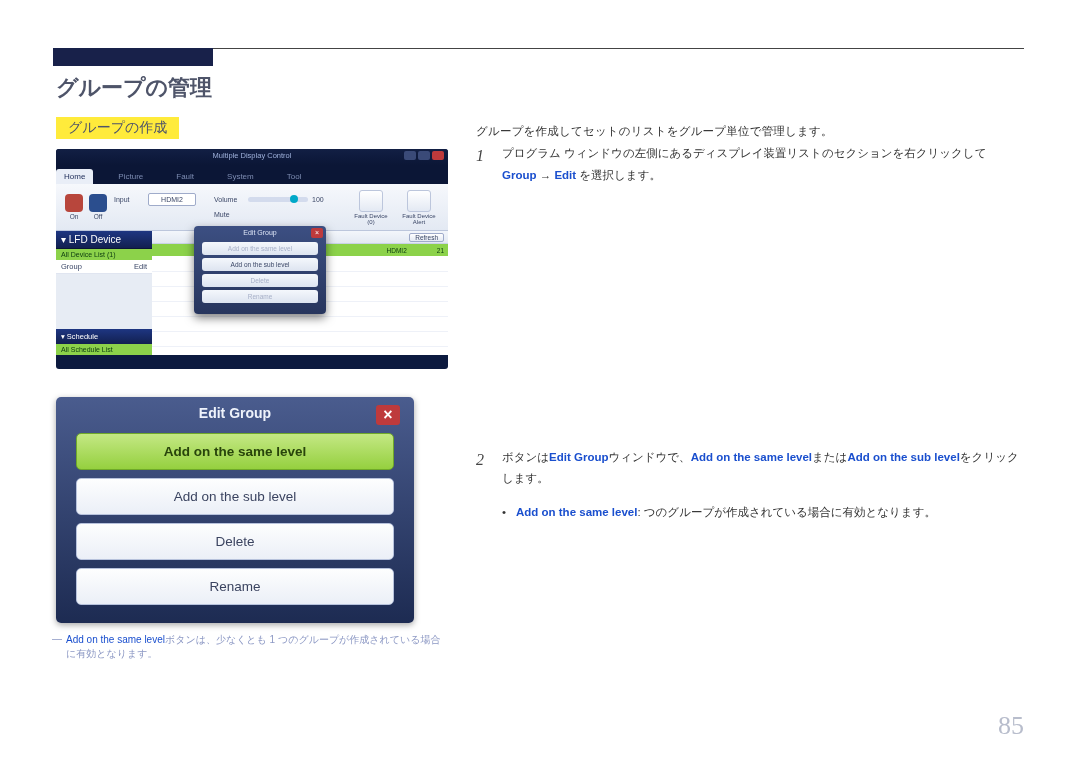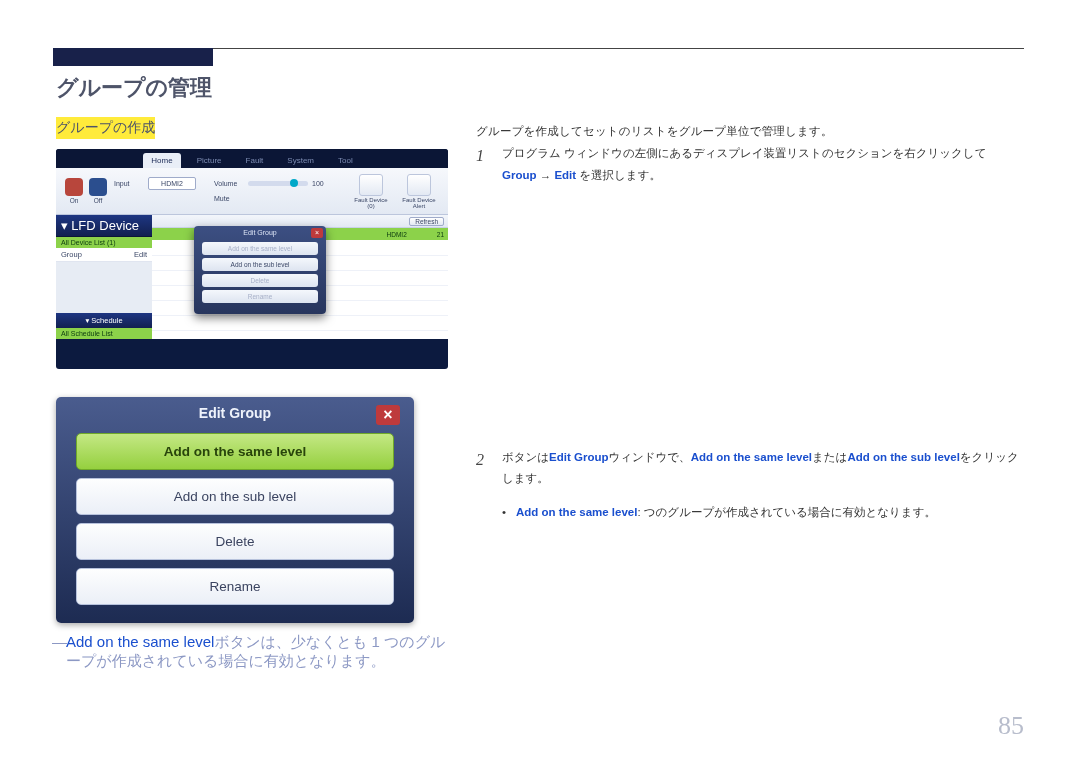--- a/index.html
+++ b/index.html
@@ -51,21 +51,21 @@
   font-weight: 700;
   color: #4e5469;
   margin: 0 0 14px 0;
 }
 h2 {
   display: inline-block;
   background: #ffeb3b;
   color: #4e5469;
   font-size: 14px;
   font-weight: 500;
-  padding: 2px 0;
+  padding: 2px 12px;
   margin: 0 0 10px 0;
 }
 .dash-note {
   color: #8a8f9a;
   font-size: 11px;
   margin: 6px 0 12px 0;
 }
 .dash-note .dash {
   display: inline-block;
   width: 16px;
@@ -111,21 +111,21 @@
   font-size: 11.5px;
 }
 .sub-bullet::before {
   content: "•";
   position: absolute;
   left: 0;
   top: 0;
   color: #333;
 }
 .footnote {
-  font-size: 15px;
+  font-size: 10px;
   color: #8c98c4;
   margin-top: 10px;
   position: relative;
   padding-left: 10px;
 }
 .footnote::before {
   content: "―";
   position: absolute;
   left: -4px;
   top: 0;
@@ -171,24 +171,23 @@
 .shot1 .titlebar .winbtns span {
   width: 12px; height: 9px;
   display: inline-block;
   border-radius: 2px;
 }
 .wmin { background: #3a4a78; }
 .wmax { background: #3a4a78; }
 .wcls { background: #be3a3c; }
 .shot1 .tabs {
   display: flex;
-  padding: 4px 8px 0 8px;
-  gap: 8px;
+  padding: 4px 8px 0 0;
+  gap: 17px;
   background: #0b1636;
-  justify-content: center;
 }
 .shot1 .tabs span {
   padding: 3px 8px;
   font-size: 8px;
   border-top-left-radius: 3px;
   border-top-right-radius: 3px;
   color: #7c8bb1;
 }
 .shot1 .tabs .active {
   background: #e9eef7;
@@ -283,21 +282,21 @@
   width: 96px;
   background: #e7ecf4;
   display: flex;
   flex-direction: column;
   font-size: 7.5px;
 }
 .side .hdr {
   background: linear-gradient(#1e3682,#122050);
   color: #fff;
   padding: 3px 5px;
-  font-size: 13px;
+  font-size: 10px;
   border-bottom: 1px solid #0b1636;
 }
 .side .row1 {
   background: #8cd24a;
   padding: 2px 5px;
   color: #0b3a0f;
   font-size: 7px;
 }
 .side .row2 {
   background: #fff;
@@ -306,21 +305,20 @@
   display: flex;
   justify-content: space-between;
   border-bottom: 1px solid #e0e5f0;
 }
 .side .spacer { flex: 1; background: #e7ecf4; }
 .side .hdr2 {
   background: linear-gradient(#1e3682,#122050);
   color: #fff;
   padding: 3px 5px;
   font-size: 7.5px;
-  text-align: center;
 }
 .side .row3 {
   background: #8cd24a;
   padding: 2px 5px;
   color: #0b3a0f;
   font-size: 7px;
 }
 .grid {
   flex: 1;
   background: #fff;
@@ -457,20 +455,28 @@
   <div class="header-block"></div>
   <div class="header-rule"></div>
 
   <div class="columns">
     <div class="col-left">
       <h1>グループの管理</h1>
       <h2>グループの作成</h2>
 
       
       <div class="shot1">
+        <div class="titlebar">
+          <span>Multiple Display Control</span>
+          <div class="winbtns">
+            <span class="wmin"></span>
+            <span class="wmax"></span>
+            <span class="wcls"></span>
+          </div>
+        </div>
         <div class="tabs">
           <span class="active">Home</span>
           <span>Picture</span>
           <span>Fault</span>
           <span>System</span>
           <span>Tool</span>
         </div>
         <div class="toolbar">
           <div class="pwr">
             <div class="on"><div class="ico"></div><span>On</span></div>

